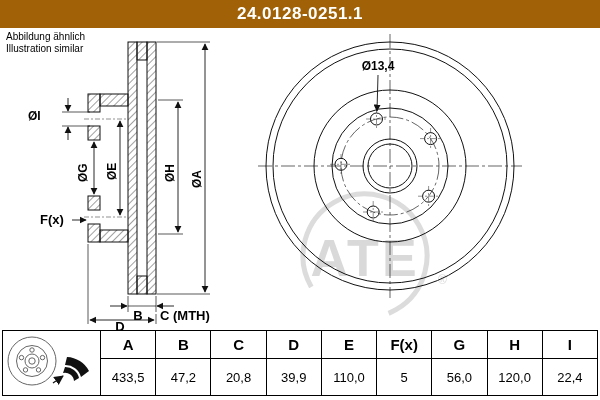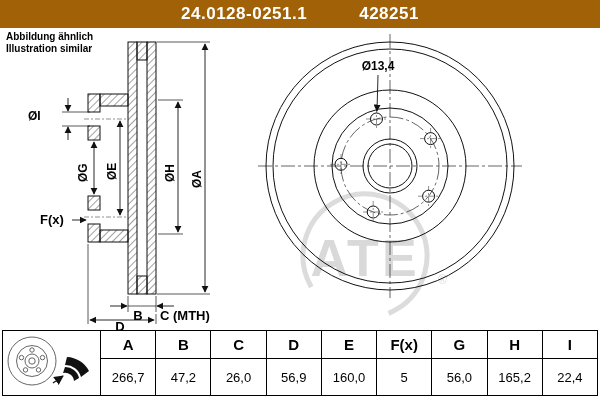--- a/index.html
+++ b/index.html
@@ -7,21 +7,21 @@
     width:600px; height:400px; position:relative; overflow:hidden;
     background:#fff; font-family:"Liberation Sans", sans-serif; color:#000;
   }
   .header {
     position:absolute; top:0; left:0; width:600px; height:28px;
     background:#a16207; color:#fff; display:flex; align-items:center;
     justify-content:center; gap:52px; font-weight:bold; font-size:17px;
     letter-spacing:0.5px;
   }
   .note {
-    position:absolute; top:31px; left:6px; font-size:10px; line-height:12px;font-weight:bold;
+    position:absolute; top:31px; left:6px; font-size:10px; line-height:12px;
   }
   svg.main { position:absolute; top:28px; left:0; }
   text.dim { font-size:12px; font-weight:bold; fill:#000; }
   text.dimbig { font-size:13px; font-weight:bold; fill:#000; }
   .part { fill:url(#hatch); stroke:#111; stroke-width:1; }
   .edge { stroke:#111; stroke-width:1; fill:none; }
   .dimln { stroke:#111; stroke-width:0.9; fill:none; }
   .ext { stroke:#111; stroke-width:0.7; fill:none; }
   .cl { stroke:#222; stroke-width:0.7; stroke-dasharray:14 3 3 3; fill:none; }
   .cl2 { stroke:#222; stroke-width:0.5; stroke-dasharray:5 2 2 2; fill:none; }
@@ -35,21 +35,20 @@
   }
   table.spec th { font-size:15px; font-weight:bold; height:26px; }
   table.spec td.val { font-size:13px; height:34px; }
   td.imgcell { background:#fff; }
 </style>
 </head>
 <body>
 
 <div class="header">
   <span>24.0128-0251.1</span>
-  <span>428251</span>
 </div>
 
 <div class="note">
   <div>Abbildung ähnlich</div>
   <div>Illustration similar</div>
 </div>
 
 <svg class="main" width="600" height="304" viewBox="0 0 600 304">
   <defs>
     <pattern id="hatch" width="5" height="5" patternUnits="userSpaceOnUse" patternTransform="rotate(45)">
@@ -197,24 +196,24 @@
     <th>B</th>
     <th>C</th>
     <th>D</th>
     <th>E</th>
     <th>F(x)</th>
     <th>G</th>
     <th>H</th>
     <th>I</th>
   </tr>
   <tr>
-    <td class="val">266,7</td>
+    <td class="val">433,5</td>
     <td class="val">47,2</td>
-    <td class="val">26,0</td>
-    <td class="val">56,9</td>
-    <td class="val">160,0</td>
+    <td class="val">20,8</td>
+    <td class="val">39,9</td>
+    <td class="val">110,0</td>
     <td class="val">5</td>
     <td class="val">56,0</td>
-    <td class="val">165,2</td>
+    <td class="val">120,0</td>
     <td class="val">22,4</td>
   </tr>
 </tbody>
   </table>
 
 </body></html>

